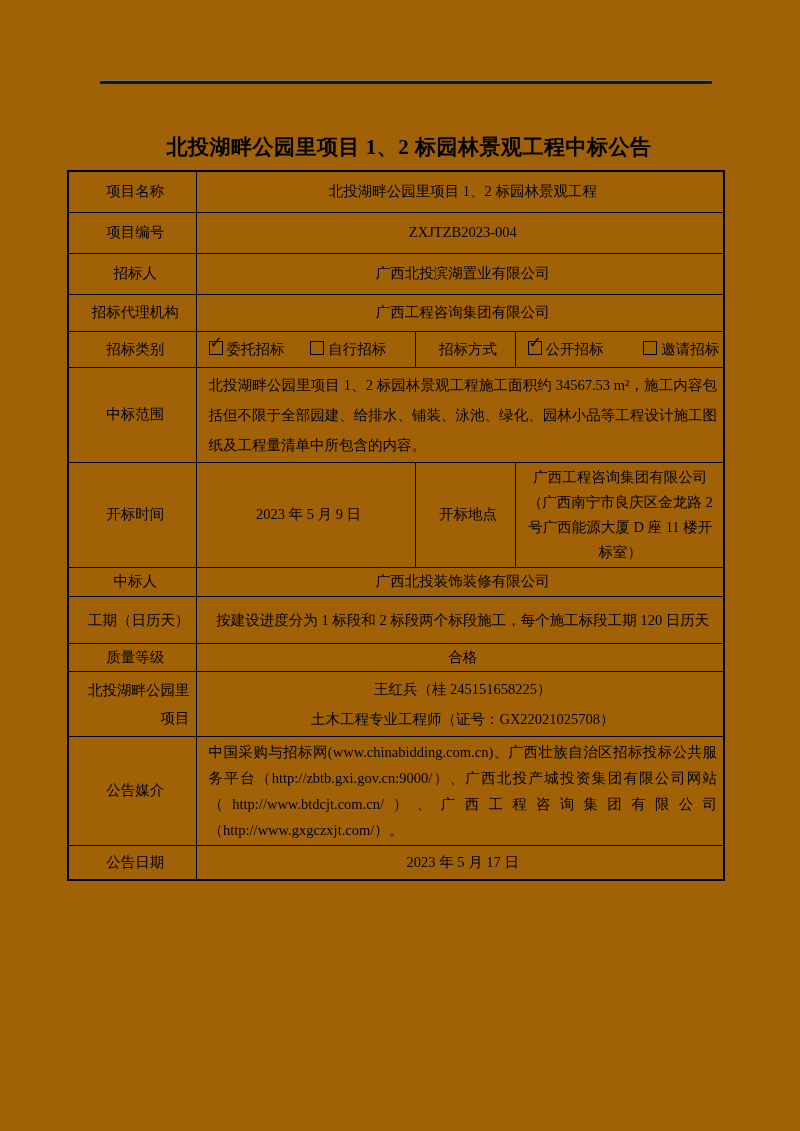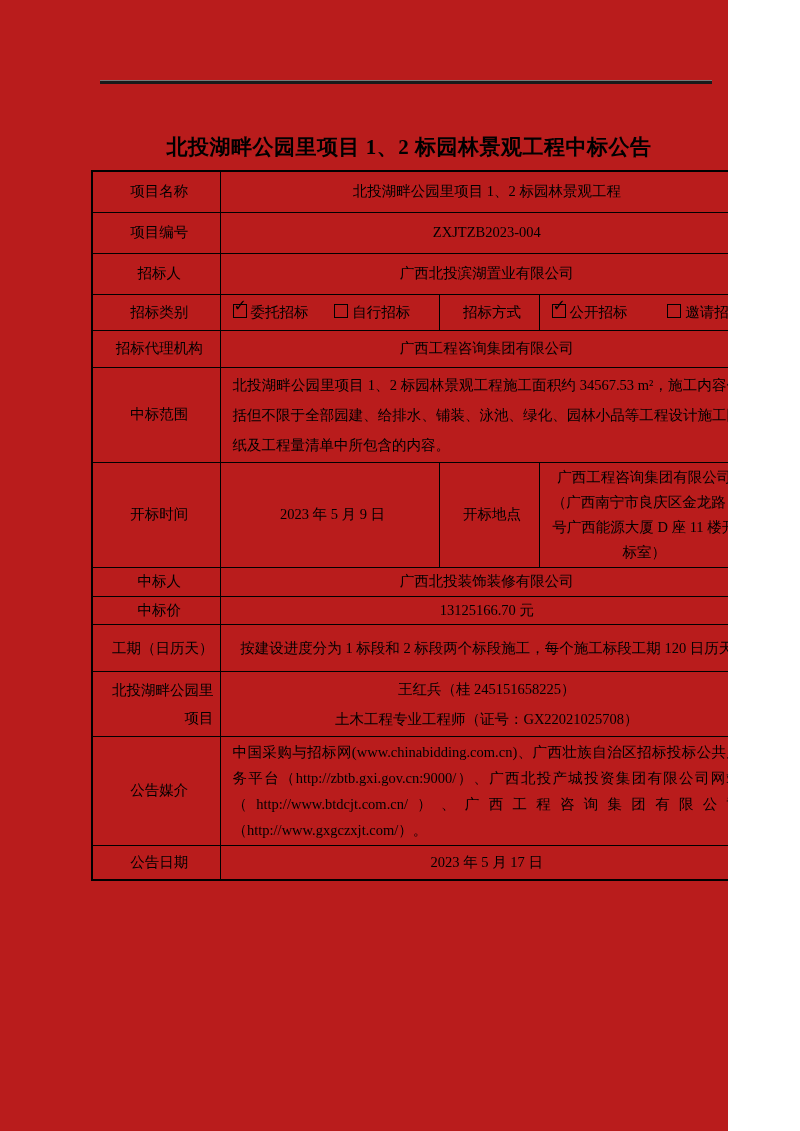--- a/index.html
+++ b/index.html
@@ -1,34 +1,34 @@
 <!DOCTYPE html>
 <html><head>
 <meta charset="utf-8">
 <style>
   html,body{margin:0;padding:0;background:#fff;}
   .page{
     position:relative;
-    width:728px;height:1131px;
-    background:#b91c1c;
+    width:800px;height:1131px;
+    background:#a16207;
     font-family:"Liberation Serif","DejaVu Serif",serif;
     color:#000;
     overflow:hidden;
   }
   .header-rule{
     position:absolute;left:100px;top:80px;width:612px;height:3px;
     background:#1a1a1a;border-top:1px solid #777;
   }
   .doc-title{
     position:absolute;left:84px;top:133px;width:650px;
     text-align:center;font-size:21px;font-weight:bold;
     letter-spacing:0.5px;white-space:nowrap;
   }
   table.doc-table{
-    position:absolute;left:91px;top:170px;
+    position:absolute;left:67px;top:170px;
     border-collapse:collapse;table-layout:fixed;
     width:656px;
     font-size:14.5px;
   }
   table.doc-table td{
     border:1px solid #000;
     vertical-align:middle;
     padding:2px 6px 2px 12px;
     overflow:hidden;
   }
@@ -86,20 +86,25 @@
       <tr style="height:41px">
         <td class="lbl">项目编号</td>
         <td class="val" colspan="3">ZXJTZB2023-004</td>
       </tr>
 
       <tr style="height:41px">
         <td class="lbl">招标人</td>
         <td class="val" colspan="3">广西北投滨湖置业有限公司</td>
       </tr>
 
+      <tr style="height:37px">
+        <td class="lbl">招标代理机构</td>
+        <td class="val" colspan="3">广西工程咨询集团有限公司</td>
+      </tr>
+
       <tr style="height:36px">
         <td class="lbl">招标类别</td>
         <td class="checks">
           <span class="opt">
             <span class="cb checked"><span class="tick">✓</span></span><span>委托招标</span>
           </span>
           <span class="opt gap22">
             <span class="cb"></span><span>自行招标</span>
           </span>
         </td>
@@ -107,52 +112,47 @@
         <td class="checks">
           <span class="opt">
             <span class="cb checked"><span class="tick">✓</span></span><span>公开招标</span>
           </span>
           <span class="opt gap36">
             <span class="cb"></span><span>邀请招标</span>
           </span>
         </td>
       </tr>
 
-      <tr style="height:37px">
-        <td class="lbl">招标代理机构</td>
-        <td class="val" colspan="3">广西工程咨询集团有限公司</td>
-      </tr>
-
       <tr style="height:89px">
         <td class="lbl">中标范围</td>
         <td class="val just lh30" colspan="3">北投湖畔公园里项目 1、2 标园林景观工程施工面积约 34567.53 m²，施工内容包括但不限于全部园建、给排水、铺装、泳池、绿化、园林小品等工程设计施工图纸及工程量清单中所包含的内容。</td>
       </tr>
 
       <tr style="height:98px">
         <td class="lbl">开标时间</td>
         <td class="val">2023 年 5 月 9 日</td>
         <td class="lbl">开标地点</td>
         <td class="val lh25" style="padding-left:8px">广西工程咨询集团有限公司（广西南宁市良庆区金龙路 2 号广西能源大厦 D 座 11 楼开标室）</td>
       </tr>
 
       <tr style="height:29px">
         <td class="lbl">中标人</td>
         <td class="val" colspan="3">广西北投装饰装修有限公司</td>
       </tr>
 
-      <tr style="height:28px">
-        <td class="lbl">中标价</td>
-        <td class="val" colspan="3">13125166.70 元</td>
-      </tr>
 
       <tr style="height:47px">
         <td class="lbl-left"><span class="wrapbox">工期（日历天）</span></td>
         <td class="val lh26" colspan="3">按建设进度分为 1 标段和 2 标段两个标段施工，每个施工标段工期 120 日历天</td>
       </tr>
 
+      <tr style="height:28px">
+        <td class="lbl">质量等级</td>
+        <td class="val" colspan="3">合格</td>
+      </tr>
 
       <tr style="height:61px">
         <td class="lbl-left"><span class="wrapbox">北投湖畔公园里项目</span></td>
         <td class="val" colspan="3">
           <div class="mgr-line">王红兵（桂 245151658225）</div>
           <div class="mgr-line">土木工程专业工程师（证号：GX22021025708）</div>
         </td>
       </tr>
 
       <tr style="height:100px">

